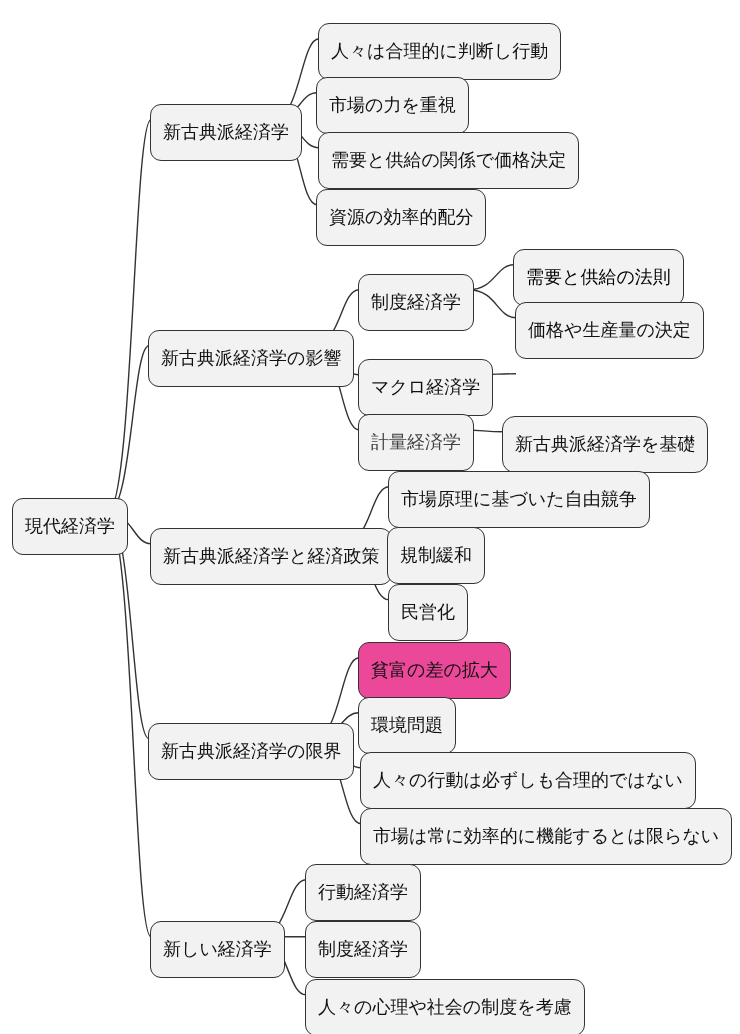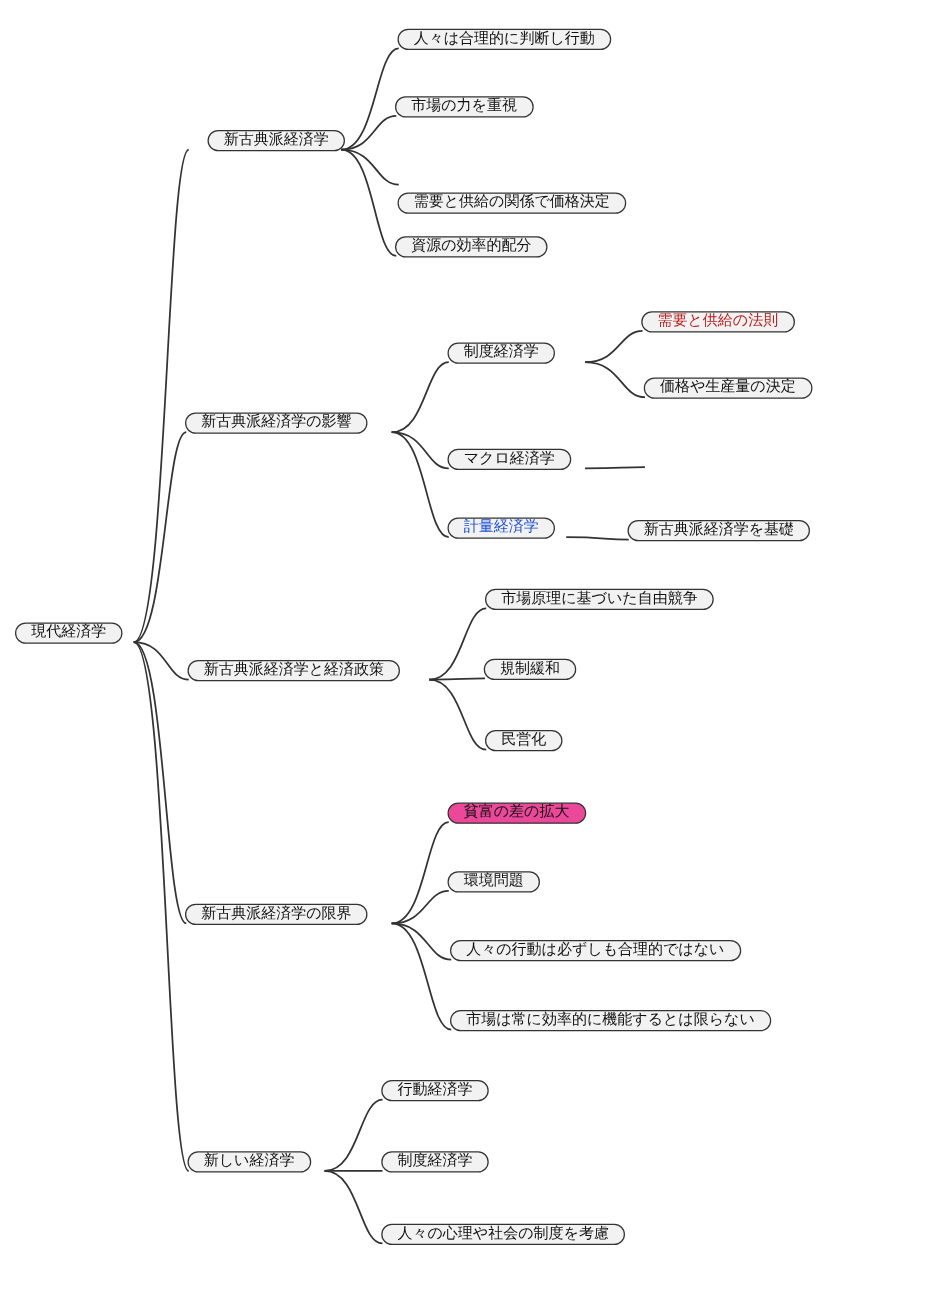--- a/index.html
+++ b/index.html
@@ -21,27 +21,26 @@
     top: 0;
     width: 740px;
     height: 1034px;
   }
   .node {
     position: absolute;
     box-sizing: border-box;
     background: #f2f2f2;
     border: 1.6px solid #333333;
     border-radius: 11px;
-    padding: 0 12px;
-    font-size: 12px;
+    padding: 16px 12px;
+    font-size: 18px;
     line-height: 1.25;
     color: #111111;
     white-space: nowrap;
     z-index: 2;
-    font-family: Liberation Mono, monospace;
   }
 </style>
 </head>
 <body>
 
 <div id="mindmap">
   <svg id="edges">
       <path d="M 107 513.75 C 133.4 513.75, 133.4 119.75, 151 119.75" fill="none" stroke="#333333" stroke-width="1.4"></path>
       <path d="M 273 119.75 C 300.6 119.75, 300.6 38.75, 319 38.75" fill="none" stroke="#333333" stroke-width="1.4"></path>
       <path d="M 273 119.75 C 299.4 119.75, 299.4 92.75, 317 92.75" fill="none" stroke="#333333" stroke-width="1.4"></path>
@@ -65,32 +64,32 @@
       <path d="M 313.328125 738.75 C 341.93125 738.75, 341.93125 767.75, 361 767.75" fill="none" stroke="#333333" stroke-width="1.4"></path>
       <path d="M 313.328125 738.75 C 341.93125 738.75, 341.93125 823.75, 361 823.75" fill="none" stroke="#333333" stroke-width="1.4"></path>
       <path d="M 107 513.75 C 133.4 513.75, 133.4 936.75, 151 936.75" fill="none" stroke="#333333" stroke-width="1.4"></path>
       <path d="M 259.65625 936.75 C 287.4625 936.75, 287.4625 879.75, 306 879.75" fill="none" stroke="#333333" stroke-width="1.4"></path>
       <path d="M 259.65625 936.75 C 287.4625 936.75, 287.4625 936.75, 306 936.75" fill="none" stroke="#333333" stroke-width="1.4"></path>
       <path d="M 259.65625 936.75 C 287.4625 936.75, 287.4625 994.75, 306 994.75" fill="none" stroke="#333333" stroke-width="1.4"></path>
     </svg>
 
   <div class="node" id="n-root" style="left: 12px; top: 498px; background: rgb(242, 242, 242); border-color: rgb(51, 51, 51); color: rgb(17, 17, 17);">現代経済学</div>
 
-  <div class="node" id="n-b1" style="left: 166px; top: 104px; background: rgb(242, 242, 242); border-color: rgb(51, 51, 51); color: rgb(17, 17, 17);">新古典派経済学</div>
+  <div class="node" id="n-b1" style="left: 150px; top: 104px; background: rgb(242, 242, 242); border-color: rgb(51, 51, 51); color: rgb(17, 17, 17);">新古典派経済学</div>
   <div class="node" id="n-b1c1" style="left: 318px; top: 23px; background: rgb(242, 242, 242); border-color: rgb(51, 51, 51); color: rgb(17, 17, 17);">人々は合理的に判断し行動</div>
   <div class="node" id="n-b1c2" style="left: 316px; top: 77px; background: rgb(242, 242, 242); border-color: rgb(51, 51, 51); color: rgb(17, 17, 17);">市場の力を重視</div>
-  <div class="node" id="n-b1c3" style="left: 318px; top: 132px; background: rgb(242, 242, 242); border-color: rgb(51, 51, 51); color: rgb(17, 17, 17); margin-top: 22px;">需要と供給の関係で価格決定</div>
+  <div class="node" id="n-b1c3" style="left: 318px; top: 132px; background: rgb(242, 242, 242); border-color: rgb(51, 51, 51); color: rgb(17, 17, 17);">需要と供給の関係で価格決定</div>
   <div class="node" id="n-b1c4" style="left: 316px; top: 189px; background: rgb(242, 242, 242); border-color: rgb(51, 51, 51); color: rgb(17, 17, 17);">資源の効率的配分</div>
 
   <div class="node" id="n-b2" style="left: 148px; top: 330px; background: rgb(242, 242, 242); border-color: rgb(51, 51, 51); color: rgb(17, 17, 17);">新古典派経済学の影響</div>
   <div class="node" id="n-b2c1" style="left: 358px; top: 274px; background: rgb(242, 242, 242); border-color: rgb(51, 51, 51); color: rgb(17, 17, 17);">制度経済学</div>
-  <div class="node" id="n-b2c1g1" style="left: 513px; top: 249px; background: rgb(242, 242, 242); border-color: rgb(51, 51, 51); color: #b91c1c;">需要と供給の法則</div>
+  <div class="node" id="n-b2c1g1" style="left: 513px; top: 249px; background: rgb(242, 242, 242); border-color: rgb(51, 51, 51); color: #000000;">需要と供給の法則</div>
   <div class="node" id="n-b2c1g2" style="left: 515px; top: 302px; background: rgb(242, 242, 242); border-color: rgb(51, 51, 51); color: rgb(17, 17, 17);">価格や生産量の決定</div>
   <div class="node" id="n-b2c2" style="left: 358px; top: 359px; background: rgb(242, 242, 242); border-color: rgb(51, 51, 51); color: rgb(17, 17, 17);">マクロ経済学</div>
-  <div class="node" id="n-b2c3" style="left: 358px; top: 414px; background: rgb(242, 242, 242); border-color: rgb(51, 51, 51); color: #1d4ed8; border-radius: 10px;">計量経済学</div>
+  <div class="node" id="n-b2c3" style="left: 358px; top: 414px; background: rgb(242, 242, 242); border-color: rgb(51, 51, 51); color: #404040;">計量経済学</div>
   <div class="node" id="n-b2c3g1" style="left: 502px; top: 416px; background: rgb(242, 242, 242); border-color: rgb(51, 51, 51); color: rgb(17, 17, 17); border-radius: 13px;">新古典派経済学を基礎</div>
 
   <div class="node" id="n-b3c1" style="left: 388px; top: 471px; background: rgb(242, 242, 242); border-color: rgb(51, 51, 51); color: rgb(17, 17, 17);">市場原理に基づいた自由競争</div>
   <div class="node" id="n-b3" style="left: 150px; top: 528px; background: rgb(242, 242, 242); border-color: rgb(51, 51, 51); color: rgb(17, 17, 17);">新古典派経済学と経済政策</div>
   <div class="node" id="n-b3c2" style="left: 387px; top: 527px; background: rgb(242, 242, 242); border-color: rgb(51, 51, 51); color: rgb(17, 17, 17);">規制緩和</div>
   <div class="node" id="n-b3c3" style="left: 388px; top: 584px; background: rgb(242, 242, 242); border-color: rgb(51, 51, 51); color: rgb(17, 17, 17);">民営化</div>
 
   <div class="node" id="n-b4" style="left: 148px; top: 723px; background: rgb(242, 242, 242); border-color: rgb(51, 51, 51); color: rgb(17, 17, 17);">新古典派経済学の限界</div>
   <div class="node" id="n-b4c1" style="left: 358px; top: 642px; background: #ec4899; border-color: rgb(51, 51, 51); color: rgb(17, 17, 17);">貧富の差の拡大</div>
   <div class="node" id="n-b4c2" style="left: 358px; top: 697px; background: rgb(242, 242, 242); border-color: rgb(51, 51, 51); color: rgb(17, 17, 17);">環境問題</div>

